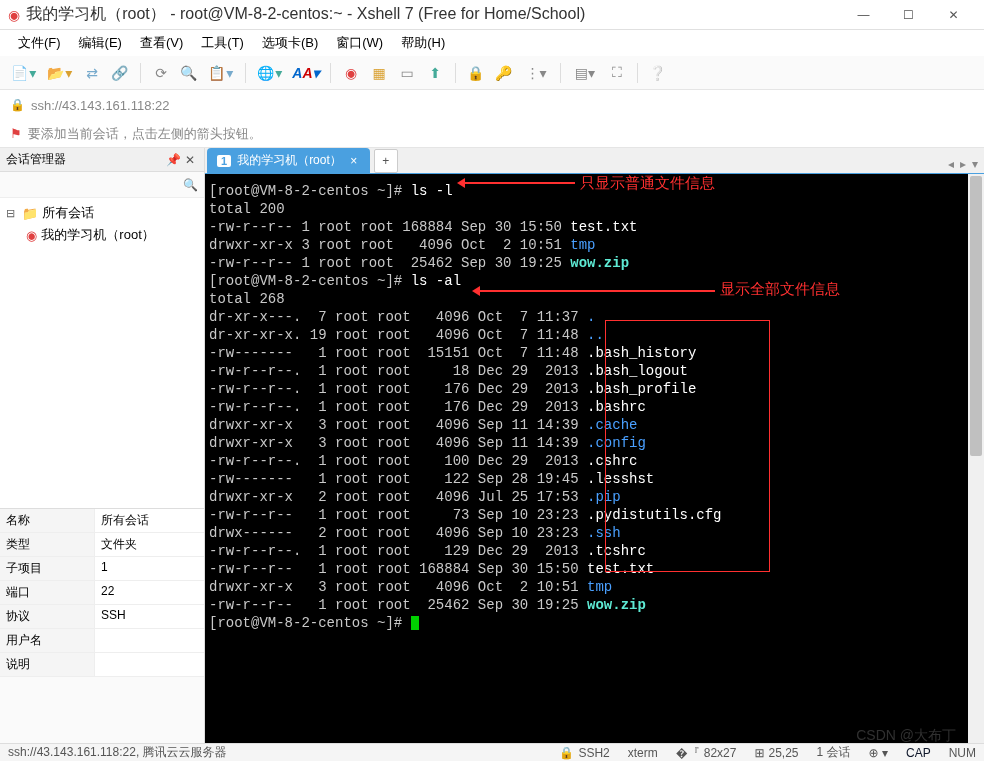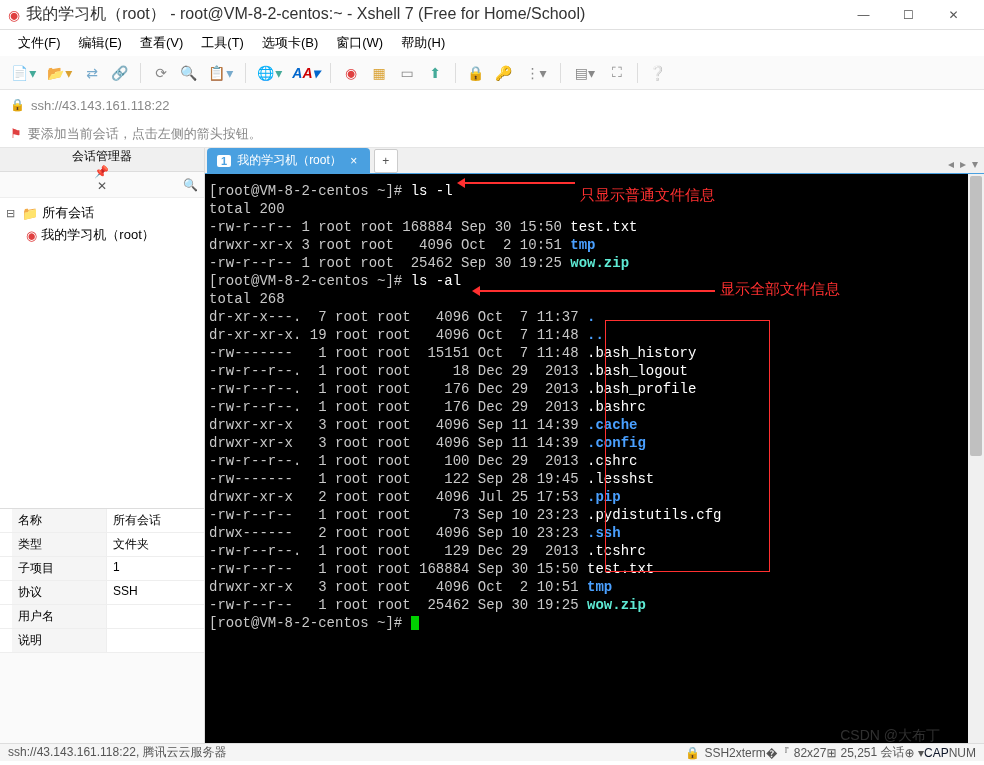--- a/index.html
+++ b/index.html
@@ -14,59 +14,59 @@
 .toolbar { height: 34px; display: flex; align-items: center; padding: 0 8px; gap: 4px; border-bottom: 1px solid #e5e5e5; background: #fafafa; }
 .tbtn { width: 24px; height: 24px; display: flex; align-items: center; justify-content: center; border-radius: 3px; cursor: pointer; font-size: 14px; }
 .tbtn.dd { width: 32px; }
 .addressbar { height: 30px; display: flex; align-items: center; padding: 4px 10px; background: #fff; }
 .addr-lock { color: #caa030; margin-right: 6px; }
 .addr-text { color: #888; font-size: 13px; }
 .hintbar { height: 28px; display: flex; align-items: center; padding: 4px 10px; border-bottom: 1px solid #e5e5e5; color: #888; font-size: 13px; }
 .hintflag { color: #e04040; margin-right: 6px; }
 .main { display: flex; height: 595px; }
 .sidebar { width: 205px; border-right: 1px solid #ddd; display: flex; flex-direction: column; background: #fafafa; }
-.panehdr { height: 24px; display: flex; align-items: center; padding: 0 6px; background: #f0f0f0; border-bottom: 1px solid #ddd; font-size: 12px; flex-direction: column; }
+.panehdr { height: 24px; display: flex; align-items: center; padding: 0 6px; background: #f0f0f0; border-bottom: 1px solid #ddd; font-size: 12px; }
 .panehdr .spacer { flex: 1; }
 .panehdr .pin, .panehdr .x { width: 16px; text-align: center; cursor: pointer; color: #555; }
 .searchrow { height: 26px; display: flex; align-items: center; justify-content: flex-end; padding: 0 6px; border-bottom: 1px solid #eee; }
 .searchrow .mag { color: #888; cursor: pointer; }
 .tree { flex: 0 0 auto; height: 310px; padding: 4px 6px; background: #fff; font-size: 13px; }
 .tree-node { padding: 2px 0; display: flex; align-items: center; gap: 4px; cursor: pointer; }
 .tree-node .tog { width: 12px; color: #666; font-size: 11px; }
 .tree-node .fold { color: #caa030; }
 .tree-node .sess { color: #e04040; }
 .tree-child { margin-left: 20px; }
 .props { border-top: 1px solid #ddd; background: #fff; }
-.proprow { display: flex; border-bottom: 1px solid #eee; font-size: 12px; padding-left: 12px; }
+.proprow { display: flex; border-bottom: 1px solid #eee; font-size: 12px; }
 .proprow .k { width: 95px; padding: 3px 6px; background: #f5f5f5; border-right: 1px solid #eee; }
 .proprow .v { flex: 1; padding: 3px 6px; }
 .content { flex: 1; display: flex; flex-direction: column; background: #fff; position: relative; }
 .tabbar { height: 26px; display: flex; align-items: flex-end; background: #f0f0f0; border-bottom: 1px solid #4aa0e0; }
 .tab { height: 25px; display: flex; align-items: center; padding: 0 10px; background: #4aa0e0; color: #fff; border-radius: 4px 4px 0 0; margin-left: 2px; gap: 6px; cursor: pointer; font-size: 12px; }
 .tab .num { background: #fff; color: #4aa0e0; border-radius: 2px; padding: 0 4px; font-size: 11px; font-weight: bold; }
 .tab .tx { width: 12px; text-align: center; }
 .tabadd { width: 24px; height: 24px; display: flex; align-items: center; justify-content: center; border: 1px solid #ccc; background: #fff; margin-left: 4px; cursor: pointer; color: #555; border-radius: 2px; }
 .tabbar .navright { margin-left: auto; display: flex; gap: 2px; padding-right: 4px; color: #888; }
 .tabbar .navright span { cursor: pointer; padding: 2px; }
 .term { flex: 1; background: #000; color: #c8c8c8; font-family: "Consolas","Courier New",monospace; font-size: 14px; line-height: 18px; padding: 8px 4px; overflow: hidden; position: relative; white-space: pre; }
 .term .pr { color: #c8c8c8; }
-.term .bl { color: #4aa0ff; font-weight: bold; }
+.term .bl { color: #4aa0ff; font-weight: normal; }
 .term .ye { color: #5eead4; font-weight: bold; }
 .term .wf { color: #fff; }
 .annot { position: absolute; color: #ff3030; font-family: "Microsoft YaHei"; font-size: 15px; pointer-events: none; }
 .arrow { position: absolute; height: 2px; background: #ff3030; pointer-events: none; }
 .arrow::before { content: ""; position: absolute; left: -8px; top: -4px; border: 5px solid transparent; border-right: 8px solid #ff3030; }
 .redbox { position: absolute; border: 1px solid #ff3030; pointer-events: none; }
 .cursor { display: inline-block; width: 8px; height: 14px; background: #00d000; vertical-align: middle; }
 .scrollbar { position: absolute; right: 0; top: 0; bottom: 0; width: 16px; background: #f0f0f0; }
 .scrollthumb { position: absolute; left: 2px; right: 2px; top: 2px; height: 280px; background: #c0c0c0; border-radius: 2px; }
-.statusbar { height: 18px; display: flex; align-items: center; padding: 0 8px; background: #f5f5f5; border-top: 1px solid #ddd; font-size: 12px; }
+.statusbar { height: 18px; display: flex; align-items: center; padding: 0 8px; background: #f5f5f5; border-top: 1px solid #ddd; font-size: 12px; gap: 18px; }
 .statusbar .seg { display: flex; align-items: center; gap: 4px; color: #555; }
 .statusbar .spacer { flex: 1; }
-.watermark { position: absolute; right: 44px; bottom: 20px; color: rgba(120,120,120,0.4); font-size: 14px; pointer-events: none; }
+.watermark { position: absolute; right: 28px; bottom: 20px; color: rgba(120,120,120,0.4); font-size: 14px; pointer-events: none; }
 </style>
 </head>
 <body>
 
 <div class="titlebar">
   <span class="icon">◉</span>
   <span class="title">我的学习机（root） - root@VM-8-2-centos:~ - Xshell 7 (Free for Home/School)</span>
   <div class="winbtns">
     <div class="winbtn">—</div>
     <div class="winbtn">☐</div>
@@ -150,20 +150,24 @@
           <div class="k">名称</div>
           <div class="v">所有会话</div>
         </div>
         <div class="proprow">
           <div class="k">类型</div>
           <div class="v">文件夹</div>
         </div>
         <div class="proprow">
           <div class="k">子项目</div>
           <div class="v">1</div>
+        </div>
+        <div class="proprow">
+          <div class="k">端口</div>
+          <div class="v">22</div>
         </div>
         <div class="proprow">
           <div class="k">协议</div>
           <div class="v">SSH</div>
         </div>
         <div class="proprow">
           <div class="k">用户名</div>
           <div class="v"></div>
         </div>
         <div class="proprow">
@@ -205,21 +209,21 @@
 -rw-r--r--.  1 root root    100 Dec 29  2013 <span class="wf">.cshrc</span>
 -rw-------   1 root root    122 Sep 28 19:45 <span class="wf">.lesshst</span>
 drwxr-xr-x   2 root root   4096 Jul 25 17:53 <span class="bl">.pip</span>
 -rw-r--r--   1 root root     73 Sep 10 23:23 <span class="wf">.pydistutils.cfg</span>
 drwx------   2 root root   4096 Sep 10 23:23 <span class="bl">.ssh</span>
 -rw-r--r--.  1 root root    129 Dec 29  2013 <span class="wf">.tcshrc</span>
 -rw-r--r--   1 root root 168884 Sep 30 15:50 <span class="wf">test.txt</span>
 drwxr-xr-x   3 root root   4096 Oct  2 10:51 <span class="bl">tmp</span>
 -rw-r--r--   1 root root  25462 Sep 30 19:25 <span class="ye">wow.zip</span>
 <span class="pr">[root@VM-8-2-centos ~]#</span> <span class="cursor"></span>
-<div class="arrow" style="left:255px;top:8px;width:115px"></div><div class="annot" style="left:375px;top:12px">只显示普通文件信息</div><div class="arrow" style="left:270px;top:116px;width:240px"></div><div class="annot" style="left:515px;top:106px">显示全部文件信息</div><div class="redbox" style="left:400px;top:146px;width:165px;height:252px"></div>
+<div class="arrow" style="left:255px;top:8px;width:115px"></div><div class="annot" style="left:375px;top:0px">只显示普通文件信息</div><div class="arrow" style="left:270px;top:116px;width:240px"></div><div class="annot" style="left:515px;top:106px">显示全部文件信息</div><div class="redbox" style="left:400px;top:146px;width:165px;height:252px"></div>
       <div class="scrollbar"><div class="scrollthumb"></div></div>
     </div>
   </div>
 </div>
 
 <div class="statusbar">
   <span class="seg">ssh://43.143.161.118:22, 腾讯云云服务器</span>
   <span class="spacer"></span>
   <span class="seg">
       <span style="color:#caa030">🔒</span>

